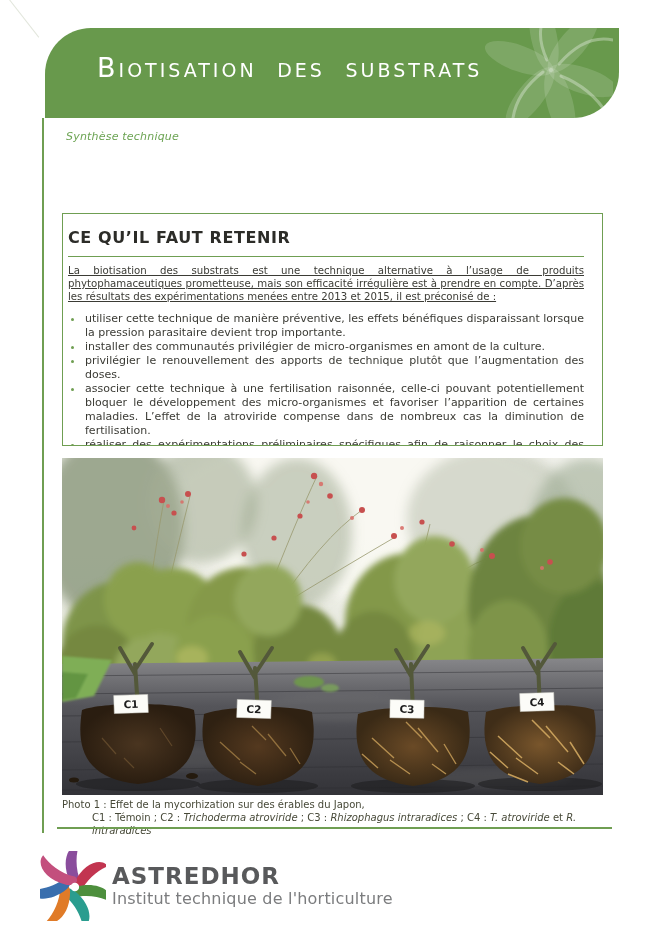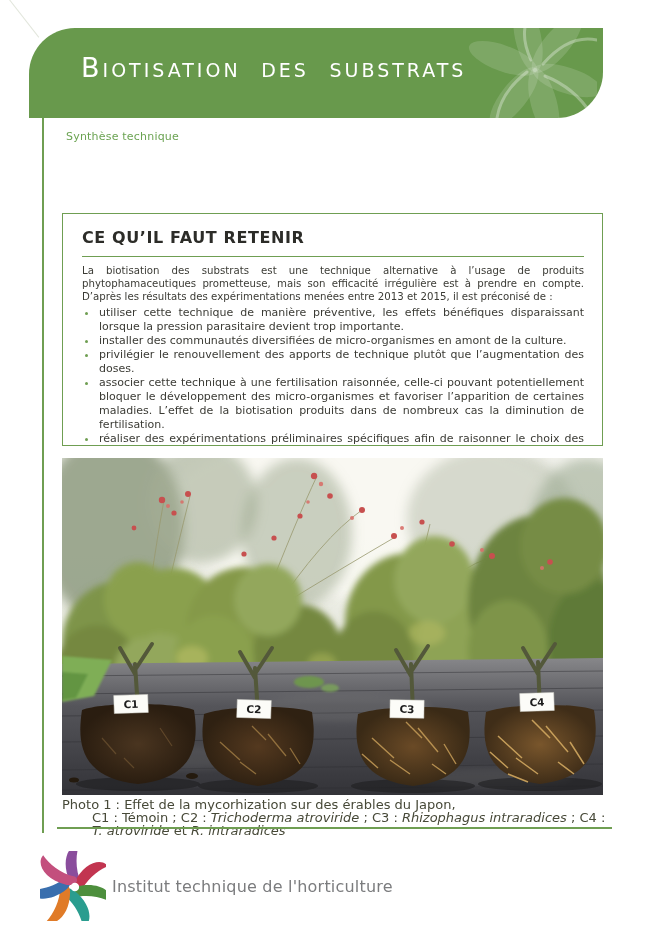--- a/index.html
+++ b/index.html
@@ -19,62 +19,63 @@
     position:relative;width:664px;height:936px;background:#ffffff;
     margin:0 auto;overflow:hidden;
   }
   
   .corner-line{
     position:absolute;left:-8px;top:14px;width:58px;height:1px;
     background:#e2e6dc;transform:rotate(52deg);
   }
   
   .banner{
-    position:absolute;left:29px;top:28px;width:574px;height:90px;
+    position:absolute;left:45px;top:28px;width:574px;height:90px;
     background:var(--accent_green);
     border-radius:46px 0 46px 0;
     overflow:hidden;
   }
   .banner-title{
     position:absolute;left:52px;top:24px;
     color:#ffffff;font-size:27px;font-weight:normal;
     font-variant:small-caps;letter-spacing:3px;word-spacing:9px;
     white-space:nowrap;
   }
   .banner-flower{position:absolute;right:6px;top:-6px;}
   
   .v-rule{position:absolute;left:42px;top:118px;width:2px;height:715px;background:var(--line_green);}
   
-  .meta{position:absolute;left:66px;top:129px;color:var(--meta_green);font-size:11px;line-height:15px;letter-spacing:.2px;}
+  .meta{position:absolute;left:66px;top:129px;color:var(--meta_green);font-size:11px;line-height:15px;letter-spacing:.2px;font-style:italic;}
   
   .retention{
     position:absolute;left:62px;top:213px;width:541px;height:233px;
     border:1px solid var(--line_green);
-    padding:14px 18px 8px 19px;overflow:hidden;
+    padding:14px 18px 8px 5px;overflow:hidden;
   }
   .retention h2{
     color:var(--heading_dark);font-size:16px;font-weight:bold;
     letter-spacing:.6px;margin-bottom:9px;
   }
   .retention .rule{height:1px;background:var(--line_green);margin-bottom:8px;}
   .retention p{
     color:var(--text_dark);font-size:10.2px;line-height:1.27;text-align:justify;
-    margin-bottom:2px;
+    margin-bottom:8px;
+    text-decoration:underline;
   }
   .retention ul{margin:2px 0 0 15px;}
   .retention li{
     color:var(--text_dark);font-size:11px;line-height:1.27;text-align:justify;
     padding-left:2px;
   }
   .retention li::marker{color:var(--line_green);font-size:9px;}
   
   .photo{position:absolute;left:62px;top:458px;width:541px;height:337px;overflow:hidden;background:#eceee6;}
   .photo svg{display:block;}
   
-  .caption{position:absolute;left:62px;top:798px;width:545px;color:var(--caption_dark);font-size:13px;line-height:13px;}
+  .caption{position:absolute;left:62px;top:798px;width:545px;color:var(--caption_dark);font-size:10px;line-height:13px;}
   .caption .l2{padding-left:30px;}
   .h-rule{position:absolute;left:57px;top:827px;width:555px;height:2px;background:var(--line_green);}
   
   .footer-logo{position:absolute;left:40px;top:851px;display:flex;align-items:center;}
   .logo-text{margin-left:6px;}
   .logo-name{color:var(--logo_gray);font-size:23px;font-weight:bold;letter-spacing:1px;line-height:24px;}
   .logo-tagline{color:var(--tagline_gray);font-size:16px;letter-spacing:.2px;margin-top:1px;}
 </style>
 </head>
 <body>
@@ -110,23 +111,23 @@
   <div class="meta">
     <div>Synthèse technique</div>
   </div>
 
   <div class="retention">
     <h2>CE QU’IL FAUT RETENIR</h2>
     <div class="rule"></div>
     <p>La biotisation des substrats est une technique alternative à l’usage de produits phytophamaceutiques prometteuse, mais son efficacité irrégulière est à prendre en compte. D’après les résultats des expérimentations menées entre 2013 et 2015, il est préconisé de :</p>
     <ul>
       <li>utiliser cette technique de manière préventive, les effets bénéfiques disparaissant lorsque la pression parasitaire devient trop importante.</li>
-      <li>installer des communautés diversifiées de micro-organismes en amont de la culture.</li>
+      <li>installer des communautés privilégier de micro-organismes en amont de la culture.</li>
       <li>privilégier le renouvellement des apports de technique plutôt que l’augmentation des doses.</li>
-      <li>associer cette technique à une fertilisation raisonnée, celle-ci pouvant potentiellement bloquer le développement des micro-organismes et favoriser l’apparition de certaines maladies. L’effet de la biotisation produits dans de nombreux cas la diminution de fertilisation.</li>
+      <li>associer cette technique à une fertilisation raisonnée, celle-ci pouvant potentiellement bloquer le développement des micro-organismes et favoriser l’apparition de certaines maladies. L’effet de la atroviride compense dans de nombreux cas la diminution de fertilisation.</li>
       <li>réaliser des expérimentations préliminaires spécifiques afin de raisonner le choix des micro-organismes et donc des produits à utiliser en fonction des espèces et des cultivars cultivés ainsi que des contextes culturaux.</li>
     </ul>
   </div>
 
   <div class="photo">
     <svg width="541" height="337" viewBox="0 0 541 337">
       <defs>
         <linearGradient id="skyG" x1="0" y1="0" x2="0" y2="1">
           <stop offset="0" stop-color="#f2f2ec"></stop>
             <stop offset="1" stop-color="#e6e8de"></stop>
@@ -341,17 +342,18 @@
           <path class="logo-petal" transform="rotate(50)" d="M3,-4 C14,-27 33,-31 39,-22 C29,-18 16,-8 10,6 C5,11 0,5 3,-4 Z" fill="#4d8f3d"></path>
           <path class="logo-petal" transform="rotate(103)" d="M3,-4 C14,-27 33,-31 39,-22 C29,-18 16,-8 10,6 C5,11 0,5 3,-4 Z" fill="#2a9d8f"></path>
           <path class="logo-petal" transform="rotate(155)" d="M3,-4 C14,-27 33,-31 39,-22 C29,-18 16,-8 10,6 C5,11 0,5 3,-4 Z" fill="#e07b28"></path>
           <path class="logo-petal" transform="rotate(206)" d="M3,-4 C14,-27 33,-31 39,-22 C29,-18 16,-8 10,6 C5,11 0,5 3,-4 Z" fill="#3a6fae"></path>
           <path class="logo-petal" transform="rotate(258)" d="M3,-4 C14,-27 33,-31 39,-22 C29,-18 16,-8 10,6 C5,11 0,5 3,-4 Z" fill="#c34f7d"></path>
         </g>
         <circle cx="4" cy="0" r="4.5" fill="#ffffff"></circle>
       </g>
     </svg>
     <div class="logo-text">
+      <div class="logo-name">ASTREDHOR</div>
       <div class="logo-tagline">Institut technique de l'horticulture</div>
     </div>
   </div>
 
 </div>
 
 </body></html>

